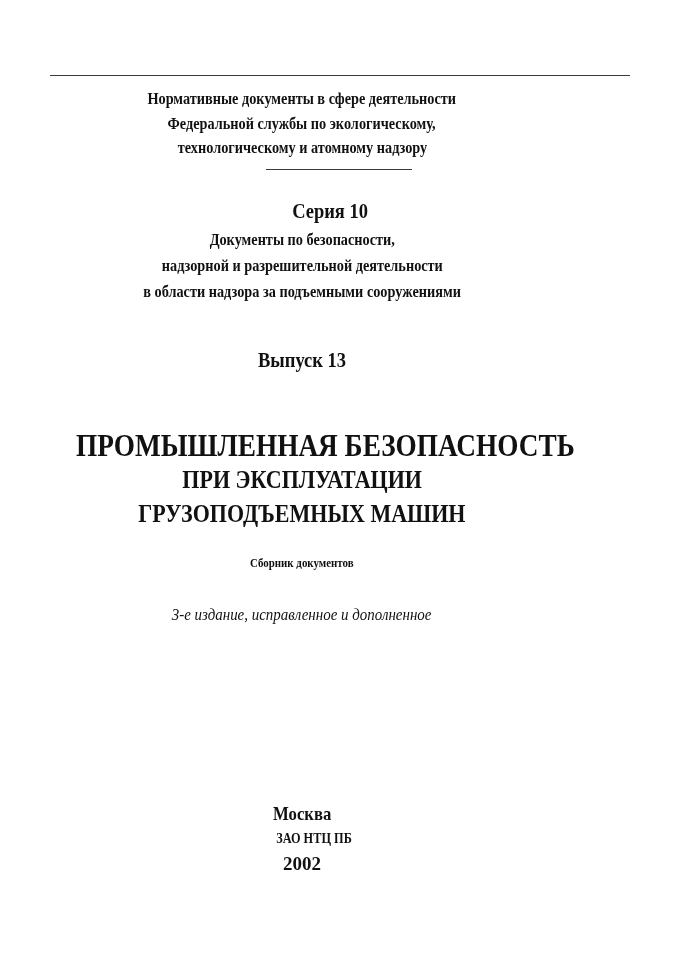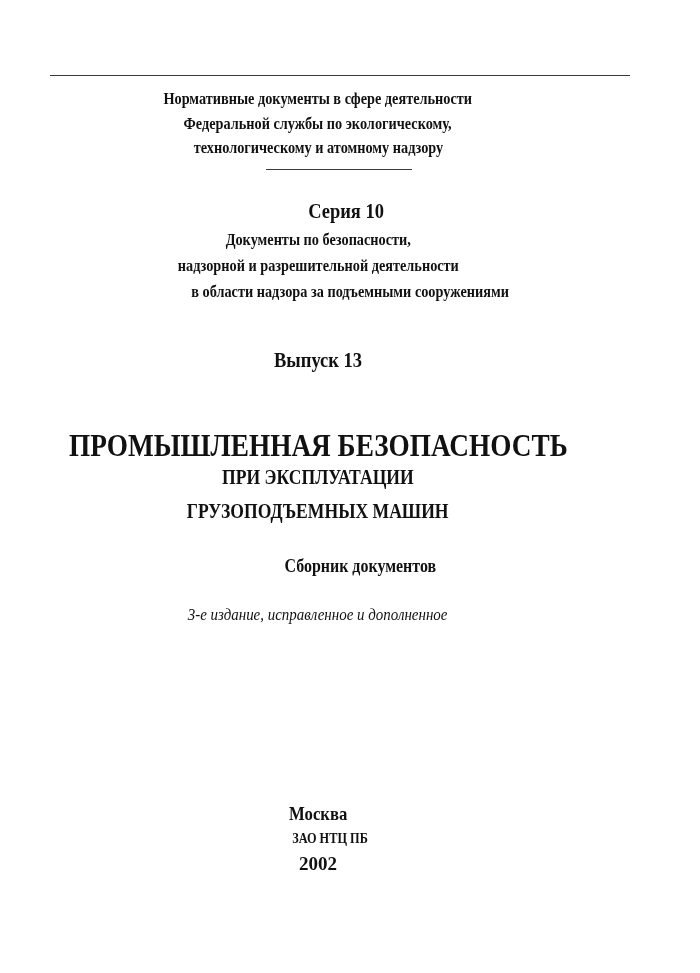--- a/index.html
+++ b/index.html
@@ -15,42 +15,42 @@
       font-family: "Liberation Serif", "DejaVu Serif", serif;
       color: #111111;
     }
     .rule {
       position: absolute;
       height: 1px;
       background: #3a3a3a;
     }
     .line {
       position: absolute;
-      left: 16px;
+      left: 0;
       width: 604px;
       text-align: center;
       white-space: nowrap;
       line-height: 1;
     }
     .line > span {
       display: inline-block;
       transform-origin: center center;
     }
     .bold { font-weight: bold; }
     .cond > span { transform: scaleX(0.84); }
     .cond2 > span { transform: scaleX(0.88); }
     .italic { font-style: italic; font-weight: normal; }
 
     .hdr { font-size: 17px; }
     .series-title { font-size: 21px; }
     .series-sub { font-size: 17px; }
     .issue { font-size: 21px; }
     .title-main { font-size: 31px; }
-    .title-sub { font-size: 20px; }
-    .collection { font-size: 19px; margin-left: 42px; }
+    .title-sub { font-size: 25px; }
+    .collection { font-size: 13px; }
     .edition { font-size: 17px; }
     .city { font-size: 19px; }
     .publisher { font-size: 14px; margin-left: 12px; }
     .year { font-size: 19px; }
   </style>
 </head>
 <body>
 
 <div>
 
@@ -73,31 +73,31 @@
   <div>
     <div class="line bold series-title cond2" style="top:201px;margin-left:28px;">
       <span>Серия 10</span>
     </div>
     <div class="line bold series-sub cond" style="top:231px;">
       <span>Документы по безопасности,</span>
     </div>
     <div class="line bold series-sub cond" style="top:257px;text-align:center;">
       <span>надзорной и разрешительной деятельности</span>
     </div>
-    <div class="line bold series-sub cond" style="top:283px;padding-left:32px;">
+    <div class="line bold series-sub cond" style="top:283px;">
       <span>в области надзора за подъемными сооружениями</span>
     </div>
   </div>
 
   <div class="line bold issue cond2" style="top:350px;">
     <span>Выпуск 13</span>
   </div>
 
   <div>
-    <div class="line bold title-main cond2" style="top:430px;">
+    <div class="line bold title-main cond2" style="top:430px;padding-left:23px;">
       <span>ПРОМЫШЛЕННАЯ БЕЗОПАСНОСТЬ</span>
     </div>
     <div class="line bold title-sub cond2" style="top:467px;">
       <span>ПРИ ЭКСПЛУАТАЦИИ</span>
     </div>
     <div class="line bold title-sub cond2" style="top:501px;">
       <span>ГРУЗОПОДЪЕМНЫХ МАШИН</span>
     </div>
   </div>
 

